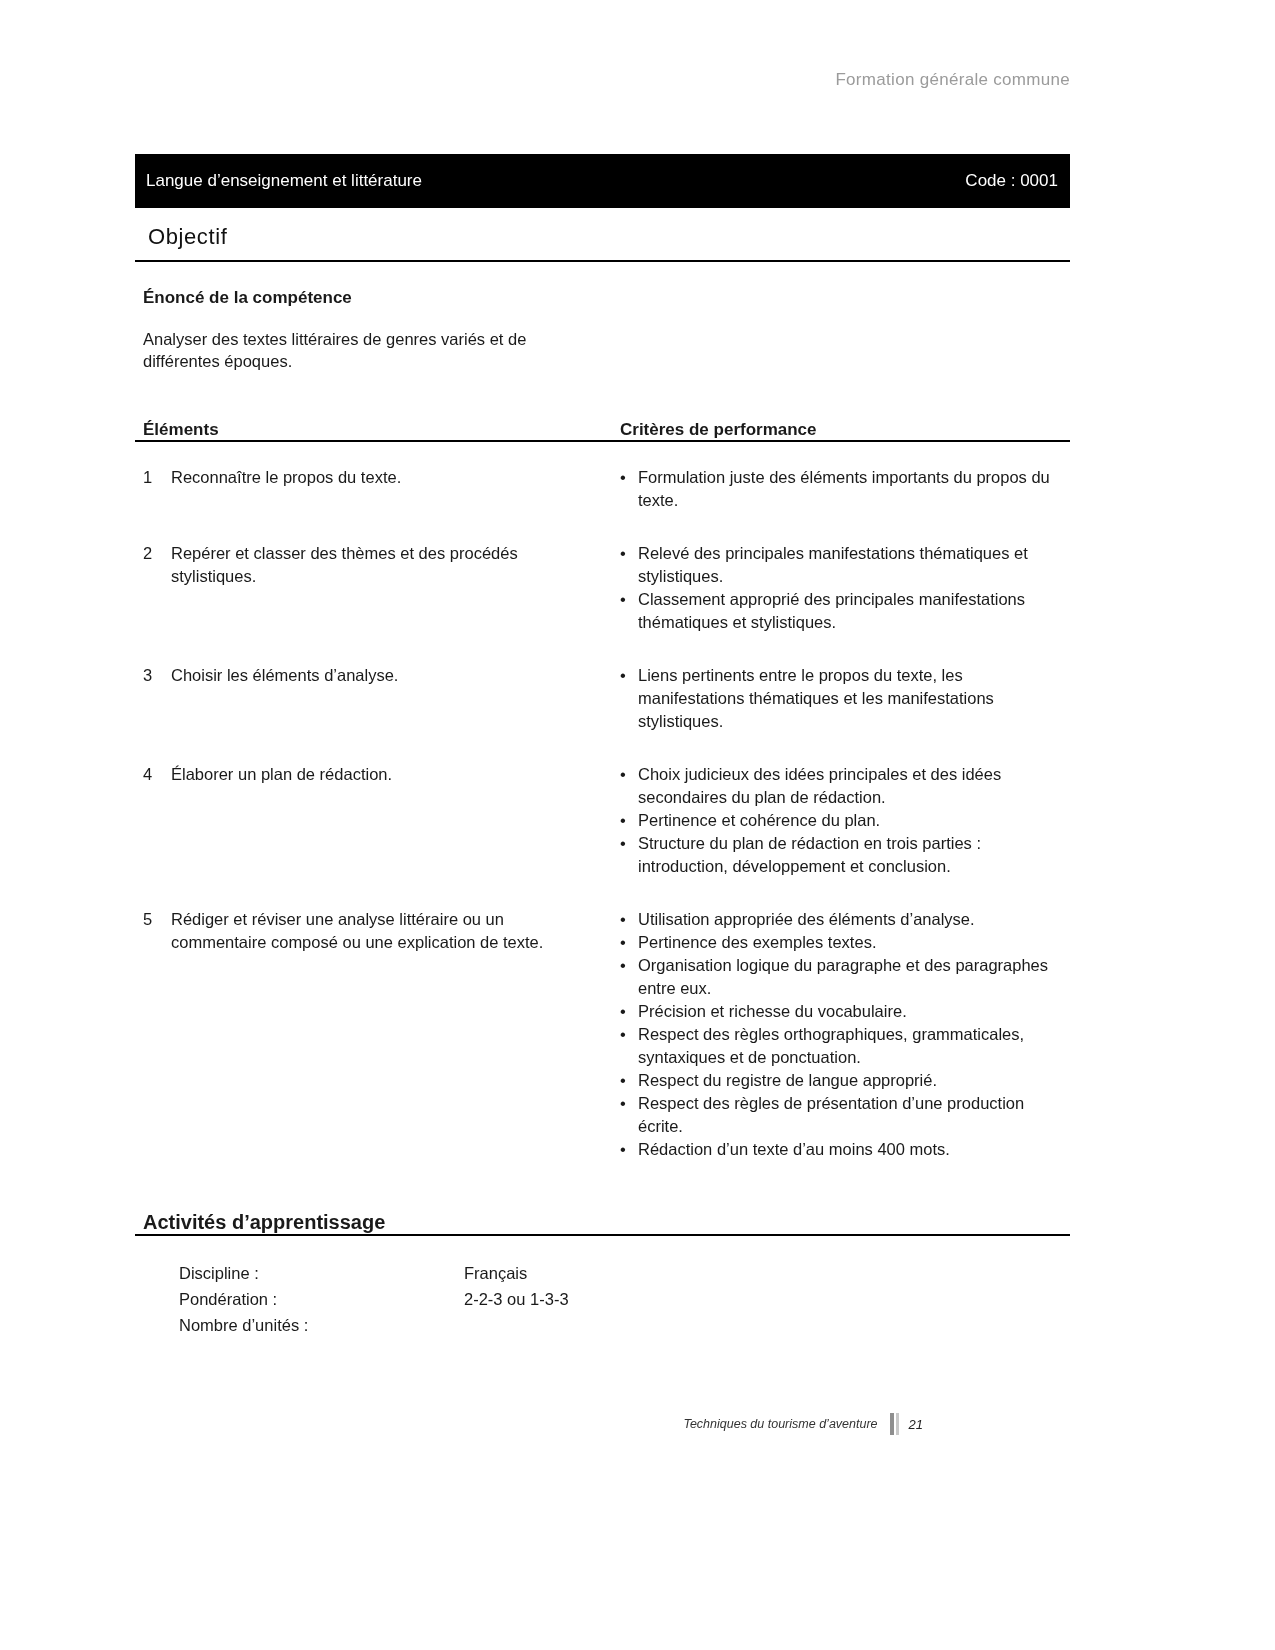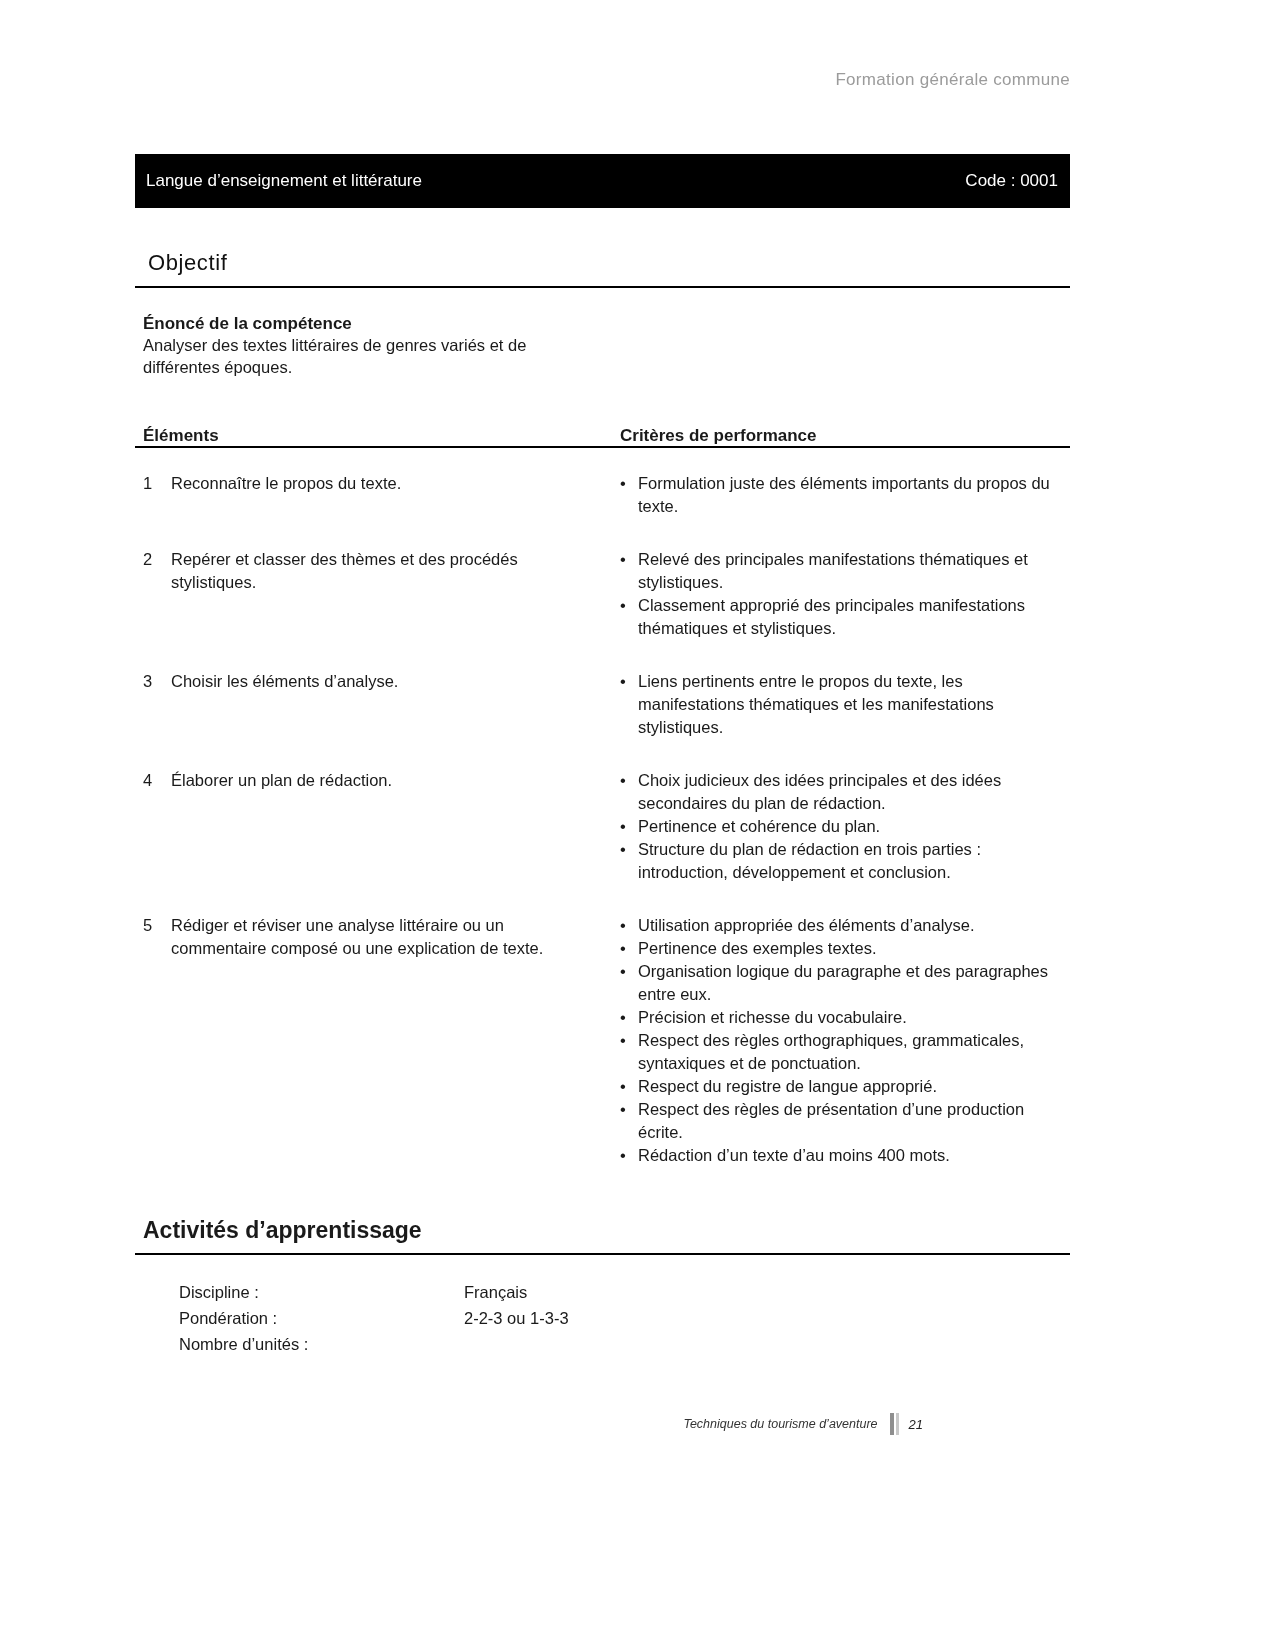--- a/index.html
+++ b/index.html
@@ -36,38 +36,39 @@
     color: #ffffff;
     height: 54px;
     display: flex;
     align-items: center;
     justify-content: space-between;
     padding: 0 12px 0 11px;
     font-size: 17px;
     gap: 12px;
   }
   .col-titles {
-    margin-top: 42px;
+    margin-top: 16px;
     display: grid;
     grid-template-columns: 477px 1fr;
     font-size: 22px;
     letter-spacing: 0.6px;
     color: #111;
     border-bottom: 2px solid #000;
     padding-bottom: 10px;
   }
   .col-titles .lt { padding-left: 13px; }
   .col-titles .rt { padding-left: 8px; }
   .sec-heading {
     margin-top: 26px;
     font-size: 17px;
     font-weight: bold;
     padding-left: 8px;
   }
   .competence-text {
+    margin-top: 20px;
     font-size: 16.5px;
     line-height: 22px;
     max-width: 470px;
     padding-left: 8px;
   }
   .table-head {
     margin-top: 48px;
     display: grid;
     grid-template-columns: 477px 1fr;
     font-size: 17px;
@@ -86,25 +87,24 @@
   }
   .cell-left { display: flex; padding-left: 8px; }
   .num { width: 28px; flex: none; }
   .el-text { flex: 1; padding-right: 28px; }
   .cell-right { }
   .crit { display: flex; }
   .bullet { width: 26px; flex: none; padding-left: 8px; }
   .crit-text { flex: 1; }
   .activities-heading {
     margin-top: 50px;
-    font-size: 23px;
+    font-size: 20px;
     font-weight: bold;
     padding-left: 8px;
     border-bottom: 2px solid #000;
-    padding-bottom: 9px;
   }
   .fields {
     margin-top: 24px;
     font-size: 16.5px;
     line-height: 26px;
     margin-left: 36px;
   }
   .field { display: grid; grid-template-columns: 285px 1fr; padding-left: 8px; }
   .footer {
     position: absolute;

